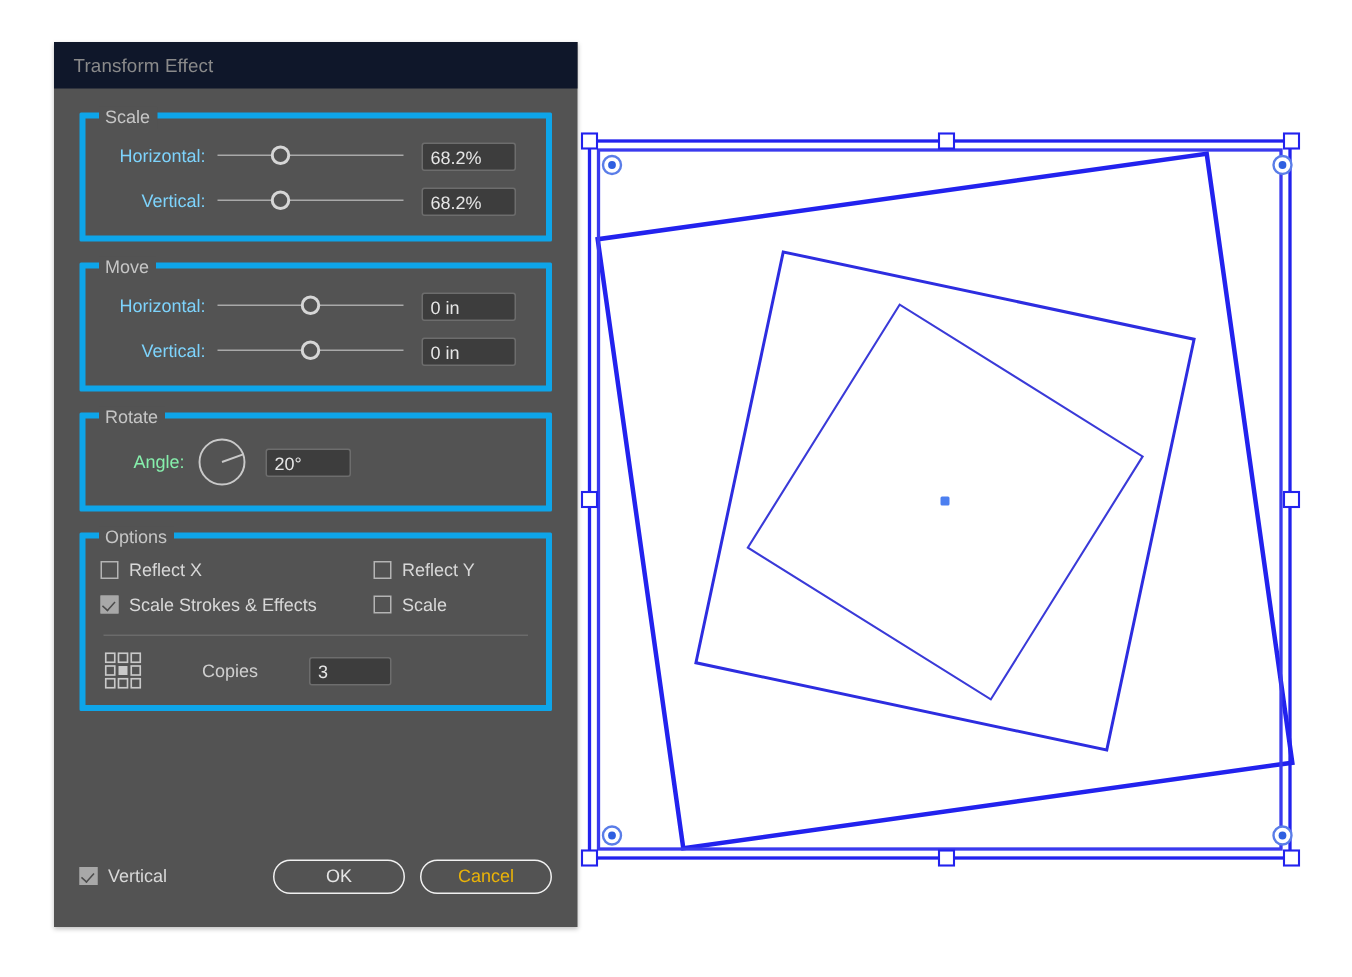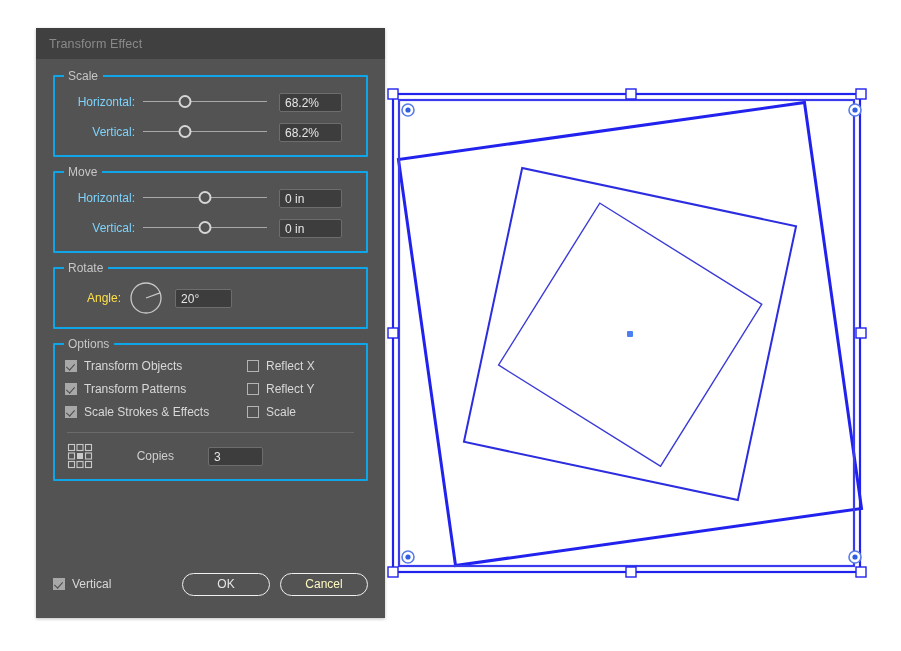--- a/index.html
+++ b/index.html
@@ -29,40 +29,40 @@
     position: absolute;
     left: 36px;
     top: 28px;
     width: 349px;
     height: 590px;
     background: #535353;
     box-shadow: 0 1px 3px rgba(0,0,0,0.25);
   }
   #titlebar {
     height: 31px;
-    background: #404040;
+    background: #0f172a;
     display: flex;
     align-items: center;
     padding-left: 13px;
     box-sizing: border-box;
   }
   #titlebar .title-text {
     font-size: 12.5px;
     color: #8a8a8a;
     letter-spacing: 0.1px;
   }
 
   .dialog-body {
     padding: 16px 17px 0 17px;
     box-sizing: border-box;
   }
 
   
   .group {
-    border: 2px solid #0ea5e9;
+    border: 4px solid #0ea5e9;
     border-radius: 1px;
     position: relative;
     margin-bottom: 14px;
     padding: 14px 10px 12px 10px;
     box-sizing: border-box;
   }
   .group-legend {
     position: absolute;
     top: -8px;
     left: 9px;
@@ -132,21 +132,21 @@
   
   .rotate-row {
     display: flex;
     align-items: center;
     height: 46px;
     padding-left: 22px;
     box-sizing: border-box;
   }
   .rotate-label {
     font-size: 12px;
-    color: #fde047;
+    color: #86efac;
     margin-right: 8px;
   }
   .dial {
     width: 34px; height: 34px;
     flex: 0 0 auto;
   }
 
   
   .opts-grid {
     display: grid;
@@ -225,21 +225,21 @@
     font-size: 12px;
     color: #d8d8d8;
   }
   .btns { margin-left: auto; display: flex; gap: 10px; }
   .btn {
     border: 1px solid #f0f0f0;
     border-radius: 12px;
     height: 23px;
     min-width: 88px;
     background: #535353;
-    color: #fef9c3;
+    color: #eab308;
     font-size: 12px;
     display: flex;
     align-items: center;
     justify-content: center;
     box-sizing: border-box;
     cursor: default;
   }
   .btn.ok { color: #e5e5e5; }
 </style>
 </head>
@@ -348,30 +348,22 @@
         </svg>
         <div class="numfield angle">20°</div>
       </div>
     </div>
 
     <div class="group" style="padding:14px 10px 10px 10px;">
       <span class="group-legend">Options</span>
 
       <div class="opts-grid">
         <div class="chk">
-          <span class="box on"></span>
-          <span>Transform Objects</span>
-        </div>
-        <div class="chk">
           <span class="box off"></span>
           <span>Reflect X</span>
-        </div>
-        <div class="chk">
-          <span class="box on"></span>
-          <span>Transform Patterns</span>
         </div>
         <div class="chk">
           <span class="box off"></span>
           <span>Reflect Y</span>
         </div>
         <div class="chk">
           <span class="box on"></span>
           <span>Scale Strokes &amp; Effects</span>
         </div>
         <div class="chk">

